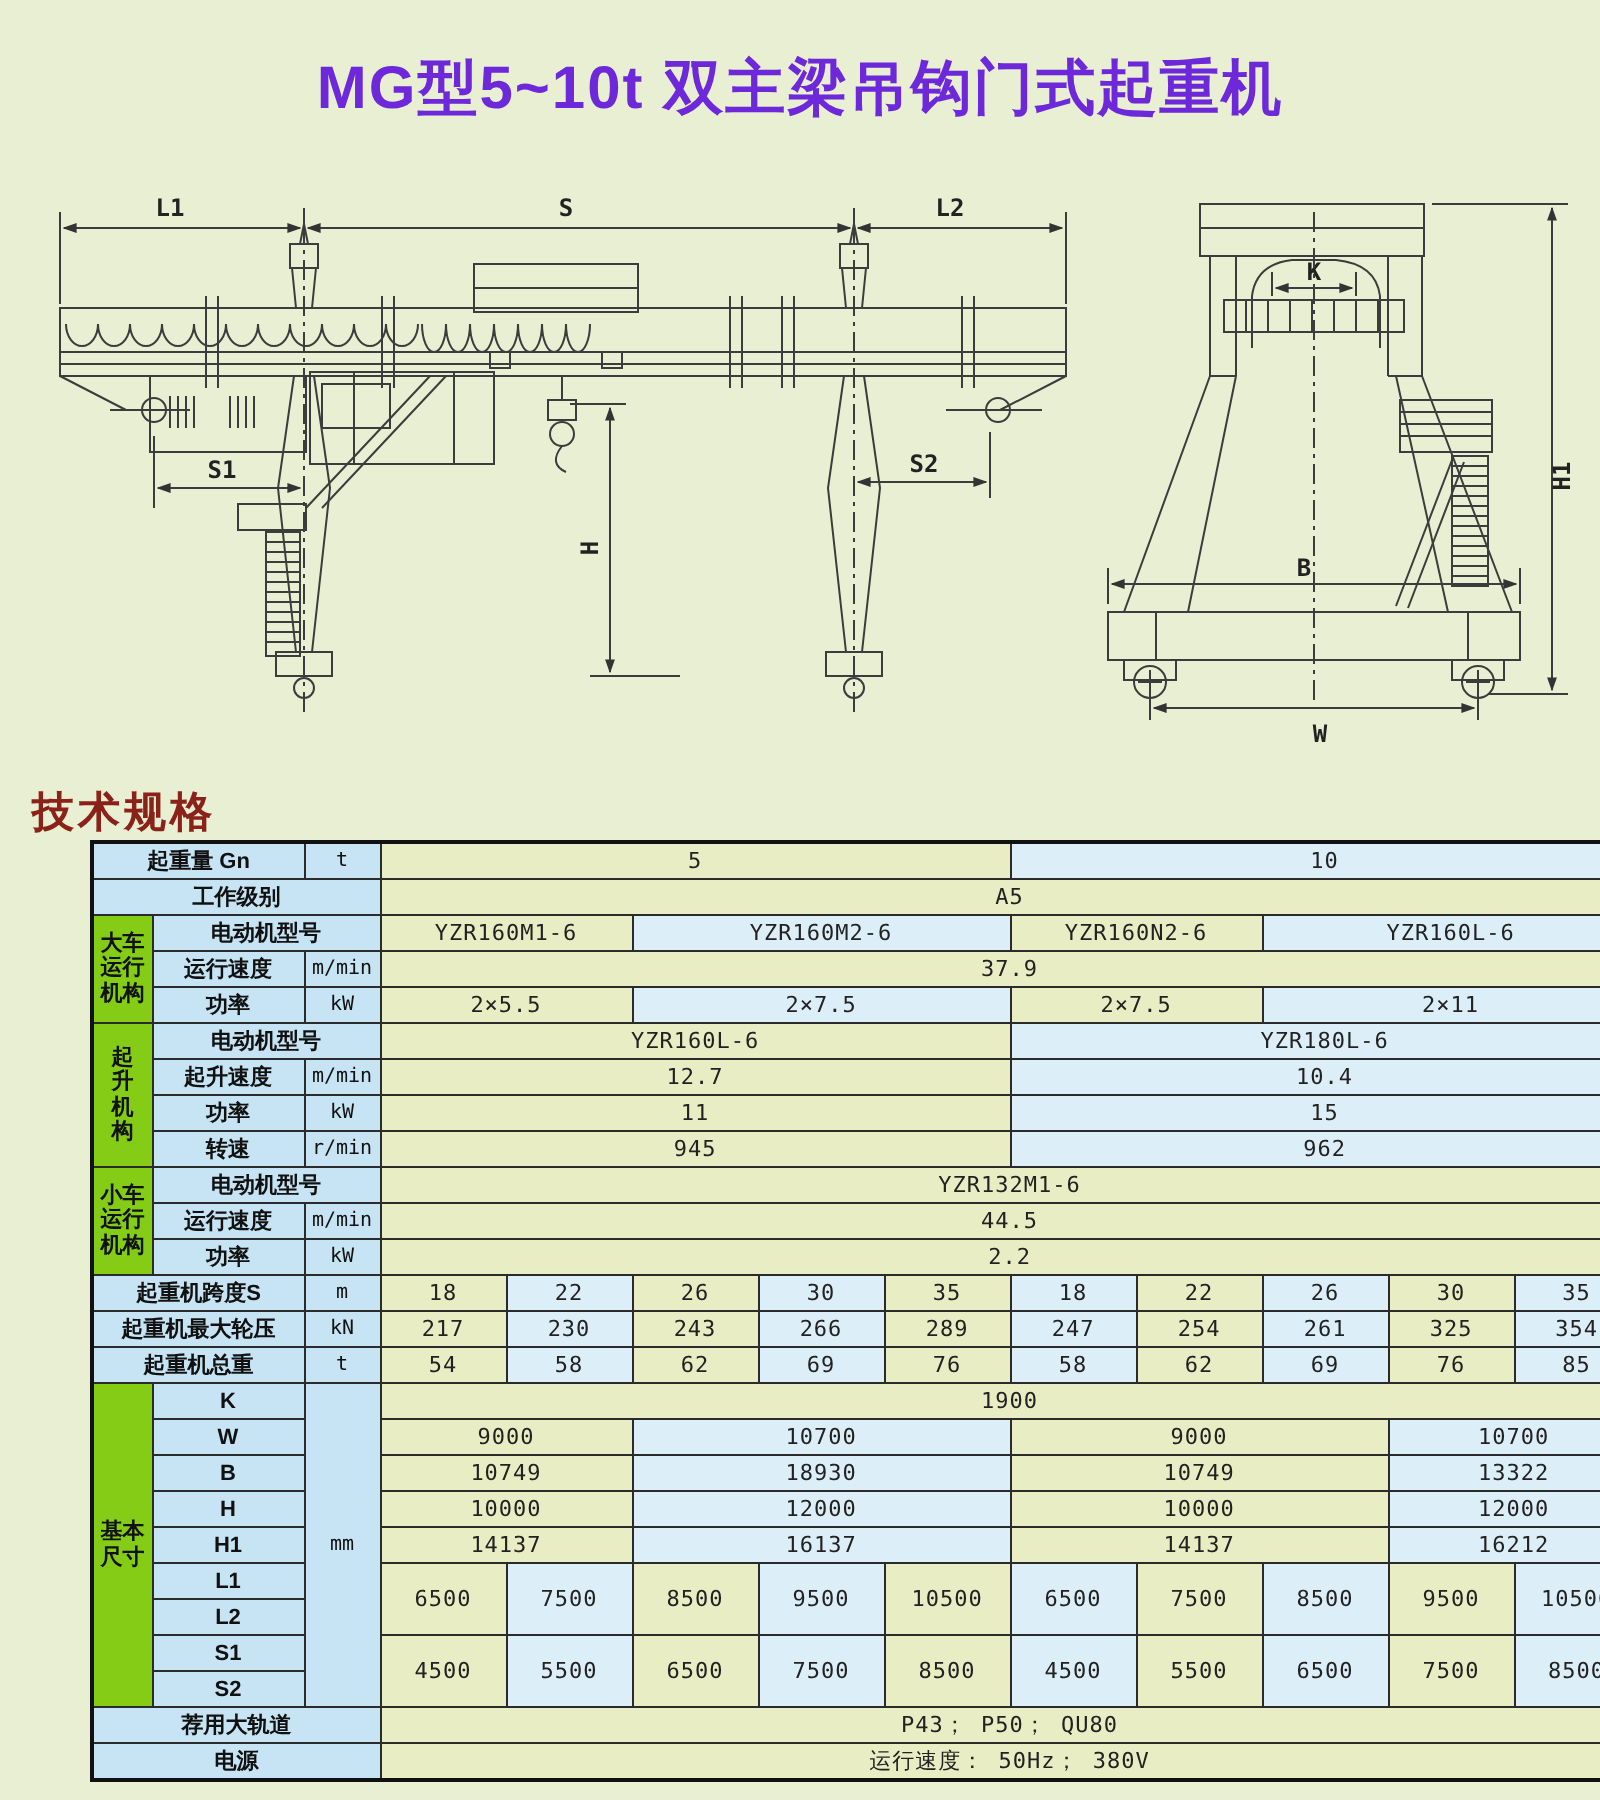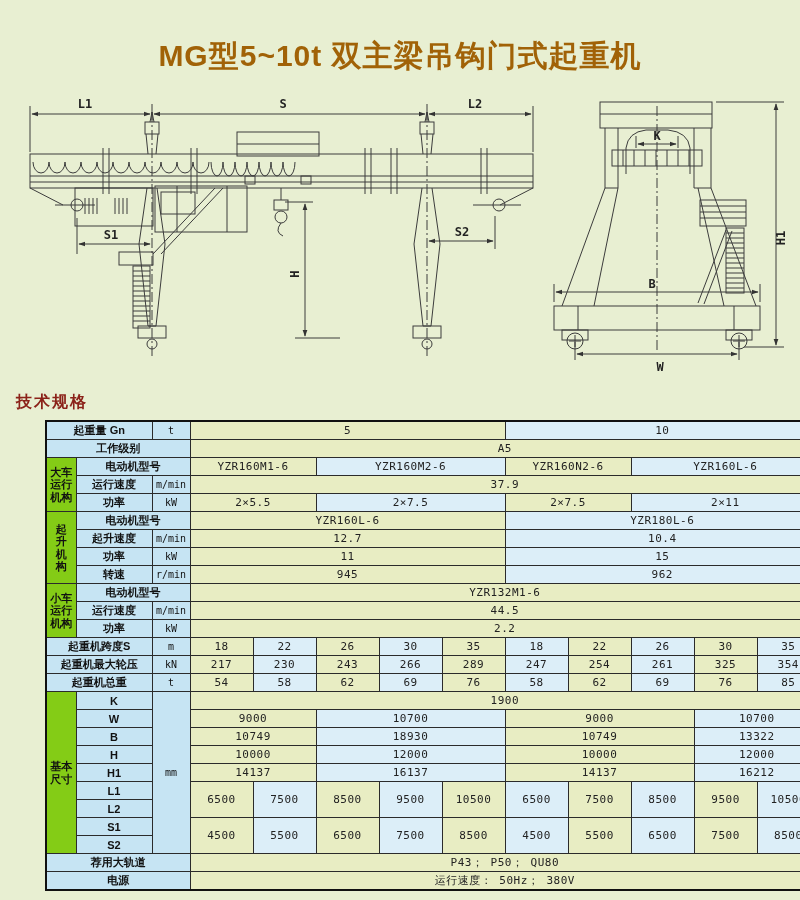--- a/index.html
+++ b/index.html
@@ -2,27 +2,27 @@
 <html><head>
 <meta charset="utf-8">
 <style>
   html,body{margin:0;padding:0;}
   .page{
     position:relative;width:800px;height:900px;overflow:hidden;
     background:#e8efd2;
     font-family:"Liberation Sans",sans-serif;
   }
   .title{
-    position:absolute;top:36px;left:0;width:800px;
-    text-align:center;font-size:30px;font-weight:bold;color:#a16207;
+    position:absolute;top:24px;left:0;width:800px;
+    text-align:center;font-size:30px;font-weight:bold;color:#6d28d9;
     letter-spacing:1px;
   }
   .section-heading{
     position:absolute;top:392px;left:16px;
-    font-size:16px;font-weight:bold;color:#8b2219;letter-spacing:2px;
+    font-size:21px;font-weight:bold;color:#8b2219;letter-spacing:2px;
   }
   svg{position:absolute;}
   svg text{font-family:"DejaVu Sans Mono",monospace;font-size:12px;font-weight:bold;fill:#222;}
   .spec-table{
     position:absolute;top:420px;left:17px;
     border-collapse:collapse;table-layout:fixed;width:774px;
     border:2px solid #111;
     margin-left:28px;
   }
   .spec-table td{

